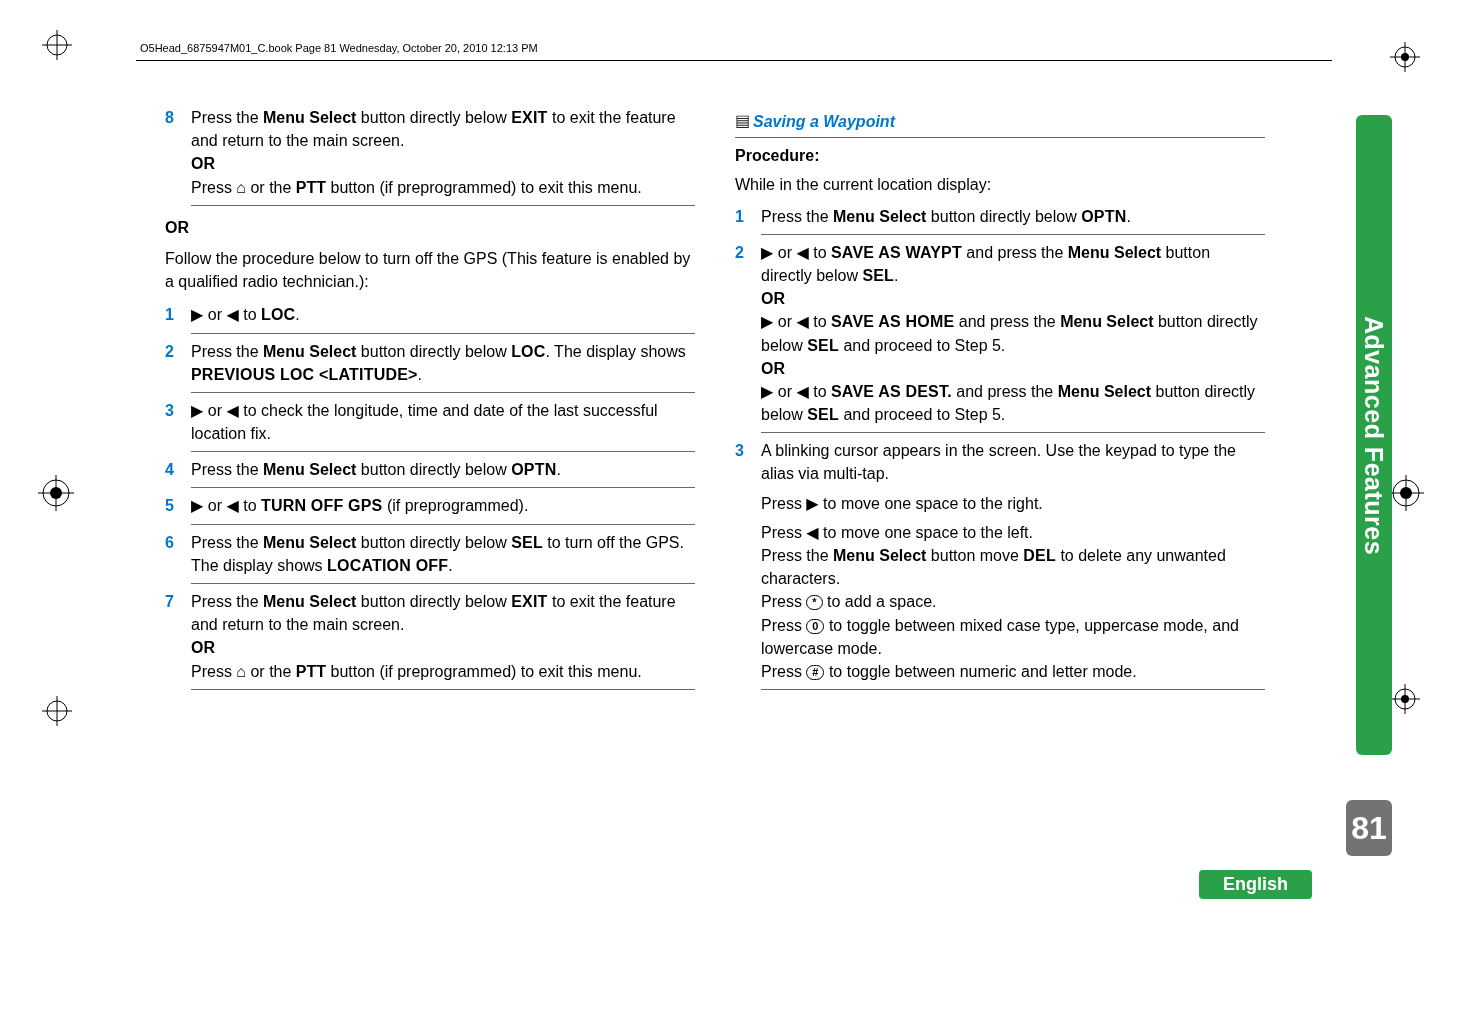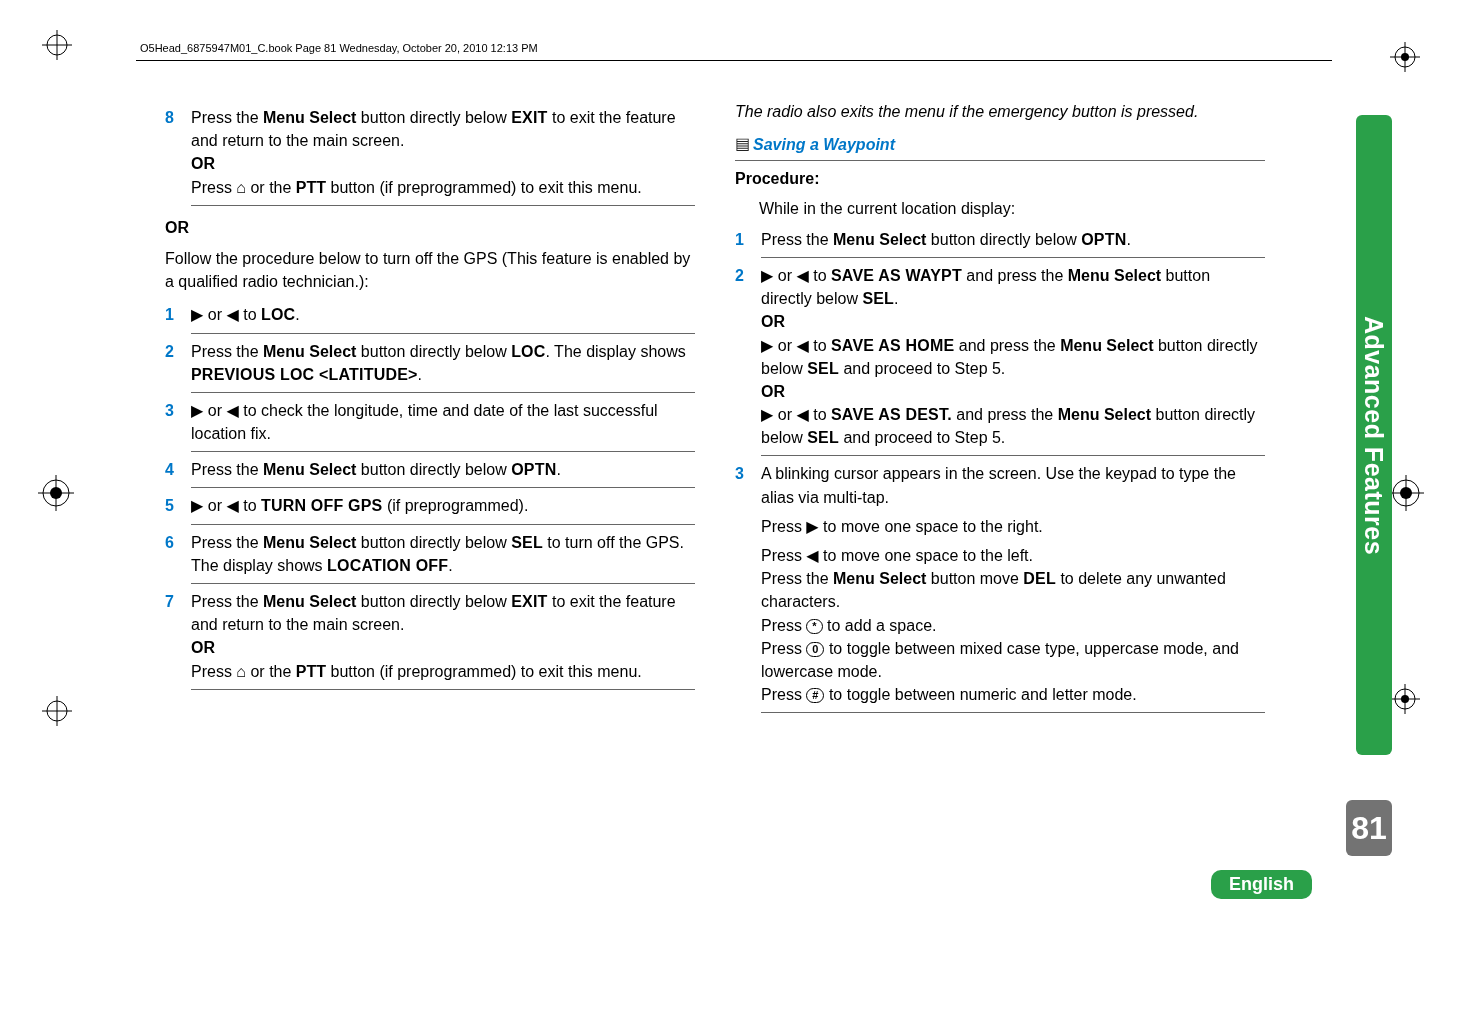--- a/index.html
+++ b/index.html
@@ -163,22 +163,22 @@
     font-size: 32px;
   }
   .english-label {
     position: absolute;
     right: 150px;
     top: 870px;
     background: #2aa049;
     color: #fff;
     font-weight: bold;
     font-size: 18px;
-    padding: 4px 18px;
-    border-radius: 10px;
+    padding: 4px 24px;
+    border-radius: 4px;
   }
 </style>
 </head>
 <body>
 
 <div class="page">
 
   <svg class="reg-top-left" viewBox="0 0 30 30">
       <circle cx="15" cy="15" r="10" fill="none" stroke="#000" stroke-width="1"></circle>
       <line x1="15" y1="0" x2="15" y2="30" stroke="#000"></line>
@@ -291,29 +291,28 @@
           <br><span class="bold">OR</span><br>
           <span>Press </span><span class="home-icon bold">⌂</span><span> or the </span><span class="bold">PTT</span><span> button (if preprogrammed) to exit this menu.</span>
         </div>
       </div>
       <hr class="sep">
 
     </div>
 
     <div class="col">
 
-      <div class="italic">The radio also exits the menu if the emergency button is pressed.</div>
 
       <div class="section-title">
         <span class="icon">▤</span>
         <span>Saving a Waypoint</span>
       </div>
 
       <div class="bold" style="margin-top:6px;">Procedure:</div>
-      <div style="margin-top:6px;margin-left:24px;">While in the current location display:</div>
+      <div style="margin-top:6px;">While in the current location display:</div>
 
       <div class="step" style="margin-top:8px;">
         <div class="step-num">1</div>
         <div class="step-body">
           <span>Press the </span><span class="bold">Menu Select</span><span> button directly below </span><span class="display-font">OPTN</span><span>.</span>
         </div>
       </div>
       <hr class="sep">
 
       <div class="step">

